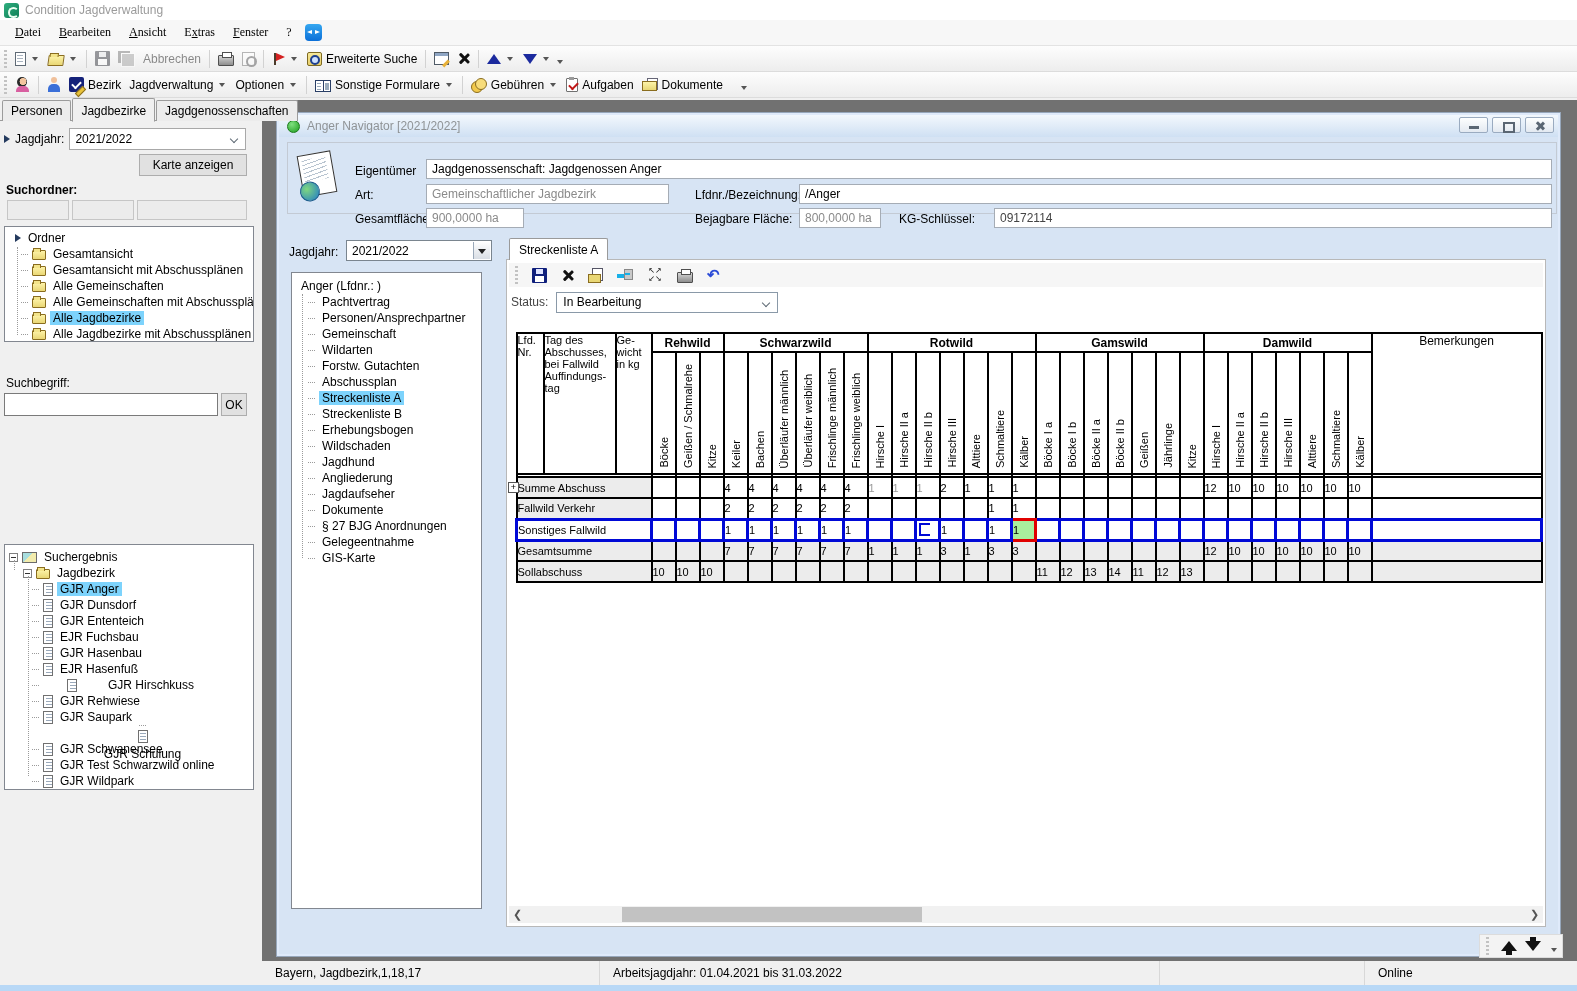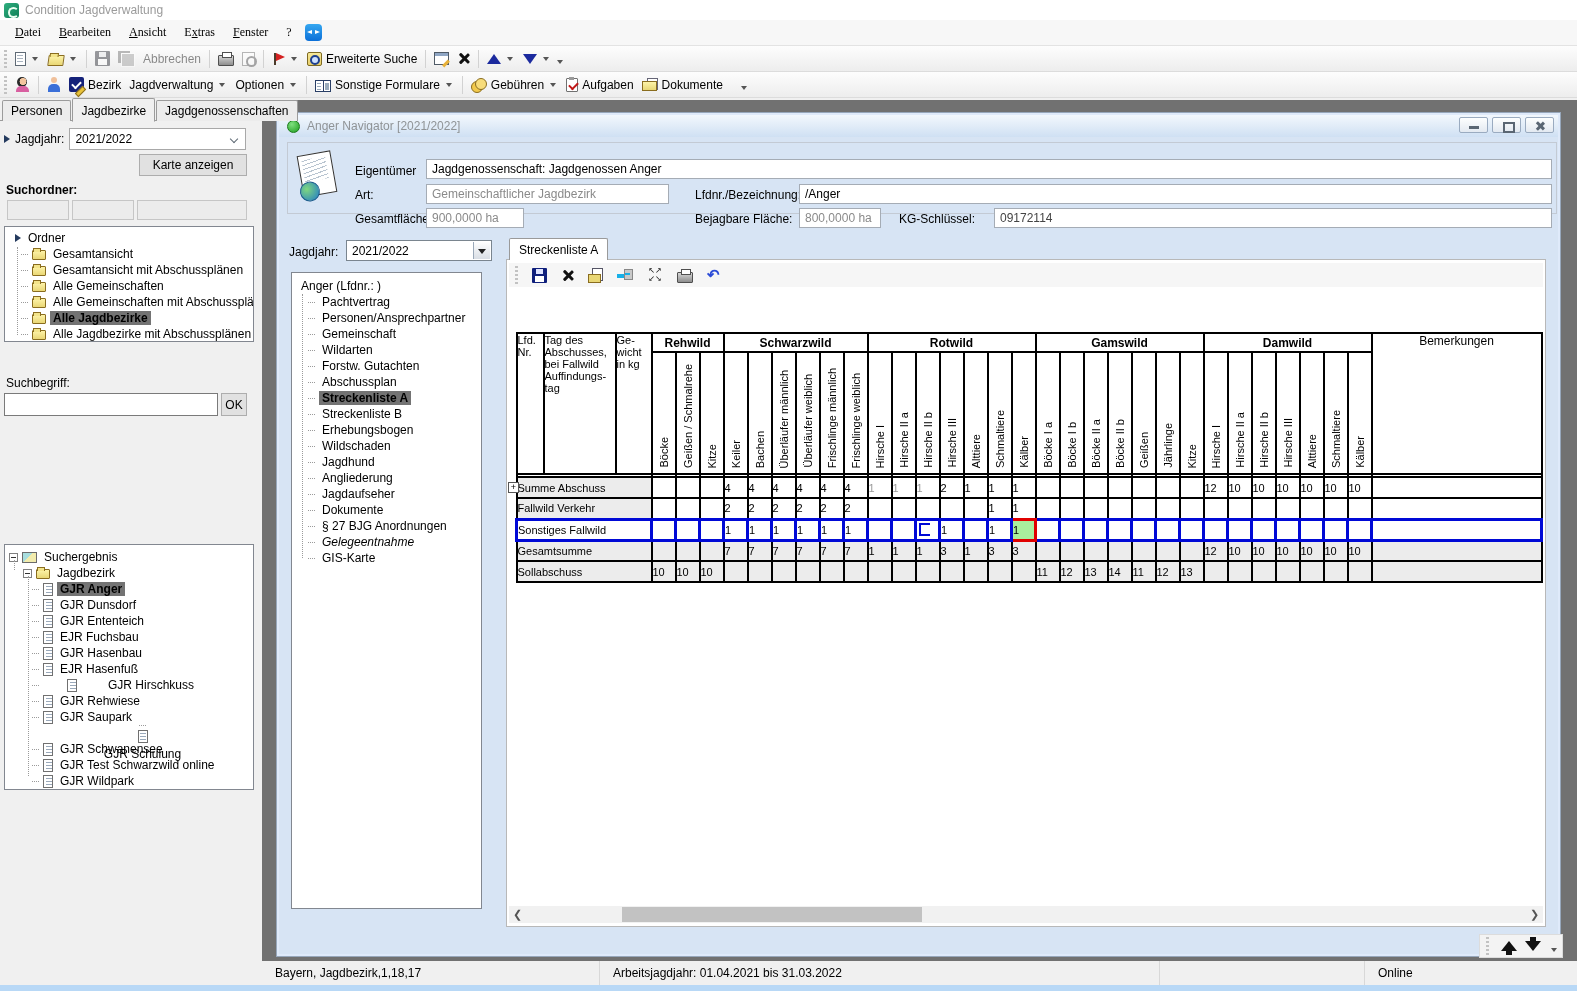--- a/index.html
+++ b/index.html
@@ -99,21 +99,21 @@
   .lbl-such { position:absolute; left:6px; top:62px; font-weight:bold; font-size:12px; }
   .btn-dis { background:#ececec; border:1px solid #c6c6c6; color:#9f9f9f; position:absolute; top:79px; height:20px; }
   .treebox { position:absolute; left:4px; right:2px; background:#fff; border:1px solid #828790; overflow:hidden; }
   .tb-folders { top:105px; height:116px; }
   .lbl-begriff { position:absolute; left:6px; top:255px; font-size:12px; }
   .inp-search { position:absolute; left:4px; top:272px; width:214px; height:23px; background:#fff; border:1px solid #7a7a7a; }
   .btn-ok { position:absolute; right:3px; top:272px; width:26px; height:23px; }
   .tb-results { top:307px; bottom:0; }
   .trow { display:flex; align-items:center; height:16px; gap:4px; white-space:nowrap; position:relative; }
   .trow .lbl { padding:0 3px; font-size:12px; }
-  .trow .lbl.sel { background:#737373;font-weight:bold; }
+  .trow .lbl.sel { background:#7dd3fc; }
   .conn { width:7px; border-top:1px dotted #9a9a9a; flex:none; }
   .guide { position:absolute; border-left:1px dotted #9a9a9a; }
   .expbox { width:9px; height:9px; border:1px solid #808080; background:#fff; position:relative; flex:none; }
   .expbox::before { content:""; position:absolute; left:1px; top:3px; width:5px; height:1px; background:#333; }
   .i-folder { width:14px; height:10px; background:linear-gradient(#fdf3a8,#e9d775); border:1px solid #8a6d1f; border-radius:1px; flex:none; position:relative; margin-top:2px; }
   .i-folder::before { content:""; position:absolute; top:-3px; left:0; width:6px; height:3px; background:#f3e48a; border:1px solid #8a6d1f; border-bottom:none; }
   .i-doc { width:10px; height:13px; background:#fff; border:1px solid #707070; flex:none; position:relative; }
   .i-doc::before { content:""; position:absolute; left:1.5px; top:2px; width:6px; height:8px; background:repeating-linear-gradient(#9aa9bb 0 1px,transparent 1px 3px); }
   .i-env { width:15px; height:11px; background:linear-gradient(135deg,#a8dede 0 45%,#f2ecad 45%); border:1px solid #6b6b6b; flex:none; }
 
@@ -551,21 +551,21 @@
               <span class="lbl">Jagdaufseher</span>
             </div>
             <div class="trow" style="padding-left: 10px;">
               <span class="conn"></span>
               <span class="lbl">Dokumente</span>
             </div>
             <div class="trow" style="padding-left: 10px;">
               <span class="conn"></span>
               <span class="lbl">§ 27 BJG Anordnungen</span>
             </div>
-            <div class="trow" style="padding-left: 10px; font-style: italic;">
+            <div class="trow" style="padding-left: 10px;">
               <span class="conn"></span>
               <span class="lbl">Gelegeentnahme</span>
             </div>
             <div class="trow" style="padding-left: 10px;">
               <span class="conn"></span>
               <span class="lbl">GIS-Karte</span>
             </div>
           </div>
 
         <div class="strecktab">Streckenliste A</div>
@@ -587,20 +587,27 @@
               </span>
             <span class="tbtn">
                 <span class="ic i-expand">↖↗<br>↙↘</span>
               </span>
             <span class="tbtn">
                 <span class="ic i-print"></span>
               </span>
             <span class="tbtn">
                 <span class="ic i-undo">↶</span>
               </span>
+          </div>
+          <div class="cp-statusrow">
+            <span class="sl">Status:</span>
+            <div class="status-combo">
+              <span>In Bearbeitung</span>
+              <span class="chev"></span>
+            </div>
           </div>
           <div class="gridwrap">
             <span class="expander" style="top:150px">+</span>
             <table class="grid" id="grid-table">
                 <colgroup>
                   <col style="width: 27px;">
                   <col style="width: 72px;">
                   <col style="width: 36px;">
                   <col style="width: 24px;">
                   <col style="width: 24px;">

